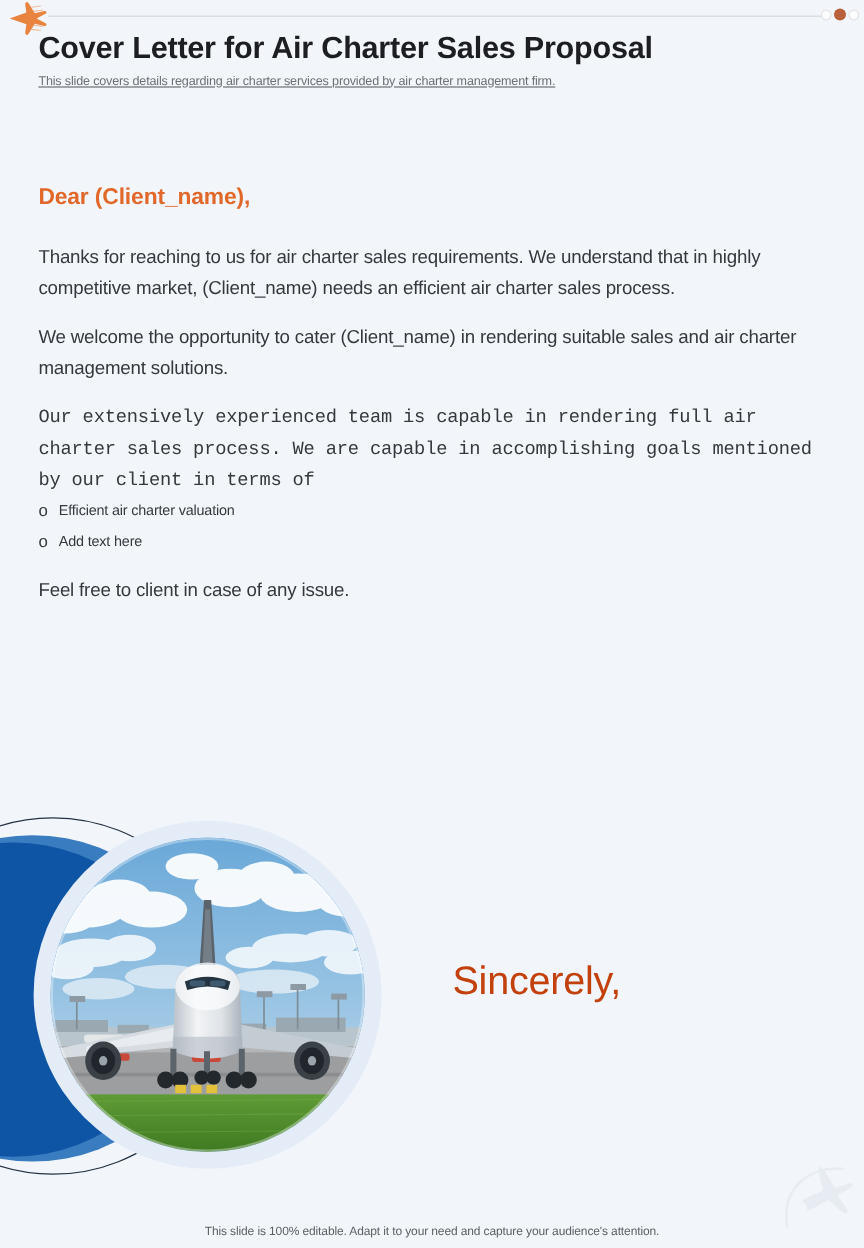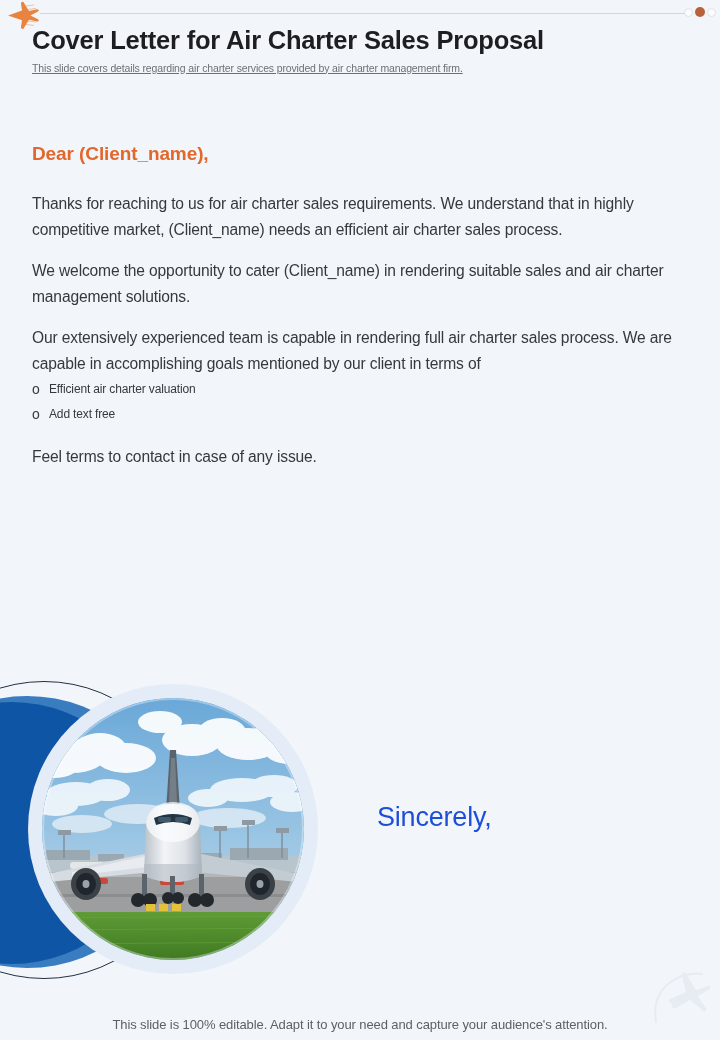--- a/index.html
+++ b/index.html
@@ -85,38 +85,38 @@
     letter-spacing: -0.15px;
     line-height: 1.2;
     white-space: nowrap;
     text-decoration: underline;
   }
 
   
   .letter {
     position: absolute;
     left: 32px;
-    top: 143px;
+    top: 154px;
     width: 648px;
   }
   .salutation {
     font-size: 19px;
     font-weight: bold;
     color: #e2672a;
     margin: 0 0 26px 0;
     letter-spacing: -0.1px;
   }
   .para {
     font-size: 15.6px;
     color: #35393f;
     line-height: 25.6px;
     margin: 12px 0 16px 0;
     letter-spacing: -0.15px;
   }
-  .para.tight { margin-bottom: 0; }
+  .para.tight { margin-bottom: 0; font-family: Liberation Mono, monospace; }
   .bullets {
     list-style: none;
     margin: 0 0 16px 0;
     padding: 0;
   }
   .bullets li {
     font-size: 12px;
     color: #35393f;
     line-height: 25.6px;
     letter-spacing: -0.15px;
@@ -187,34 +187,34 @@
     overflow: hidden;
     background: #7fb4dd;
   }
   .photo-circle svg { display: block; }
 
   
   .sincerely {
     position: absolute;
     left: 377px;
     top: 798px;
-    font-size: 27px;
-    color: #1d4ed8;
+    font-size: 33px;
+    color: #c2410c;
     line-height: 38px;
     letter-spacing: -0.2px;
   }
 
   
   .footer-note {
     position: absolute;
     left: 0;
     right: 0;
     bottom: 8px;
     text-align: center;
-    font-size: 13px;
+    font-size: 10px;
     color: #5d6066;
     letter-spacing: -0.1px;
   }
   .corner-plane {
     position: absolute;
     right: 8px;
     bottom: 12px;
     width: 62px;
     height: 64px;
     opacity: 0.55;
@@ -255,24 +255,24 @@
   <div class="letter">
 
     <div class="salutation">Dear (Client_name),</div>
 
     <p class="para">Thanks for reaching to us for air charter sales requirements. We understand that in highly competitive market, (Client_name) needs an efficient air charter sales process.</p>
     <p class="para">We welcome the opportunity to cater (Client_name) in rendering suitable sales and air charter management solutions.</p>
     <p class="para tight">Our extensively experienced team is capable in rendering full air charter sales process. We are capable in accomplishing goals mentioned by our client in terms of</p>
 
     <ul class="bullets">
       <li>Efficient air charter valuation</li>
-      <li>Add text free</li>
+      <li>Add text here</li>
     </ul>
 
-    <p class="para">Feel terms to contact in case of any issue.</p>
+    <p class="para">Feel free to client in case of any issue.</p>
   </div>
 
   <div class="graphic">
 
     <div class="circle-outline"></div>
     <div class="circle-mid"></div>
     <div class="circle-dark"></div>
     <div class="circle-pale"></div>
 
     <div class="photo-circle">

